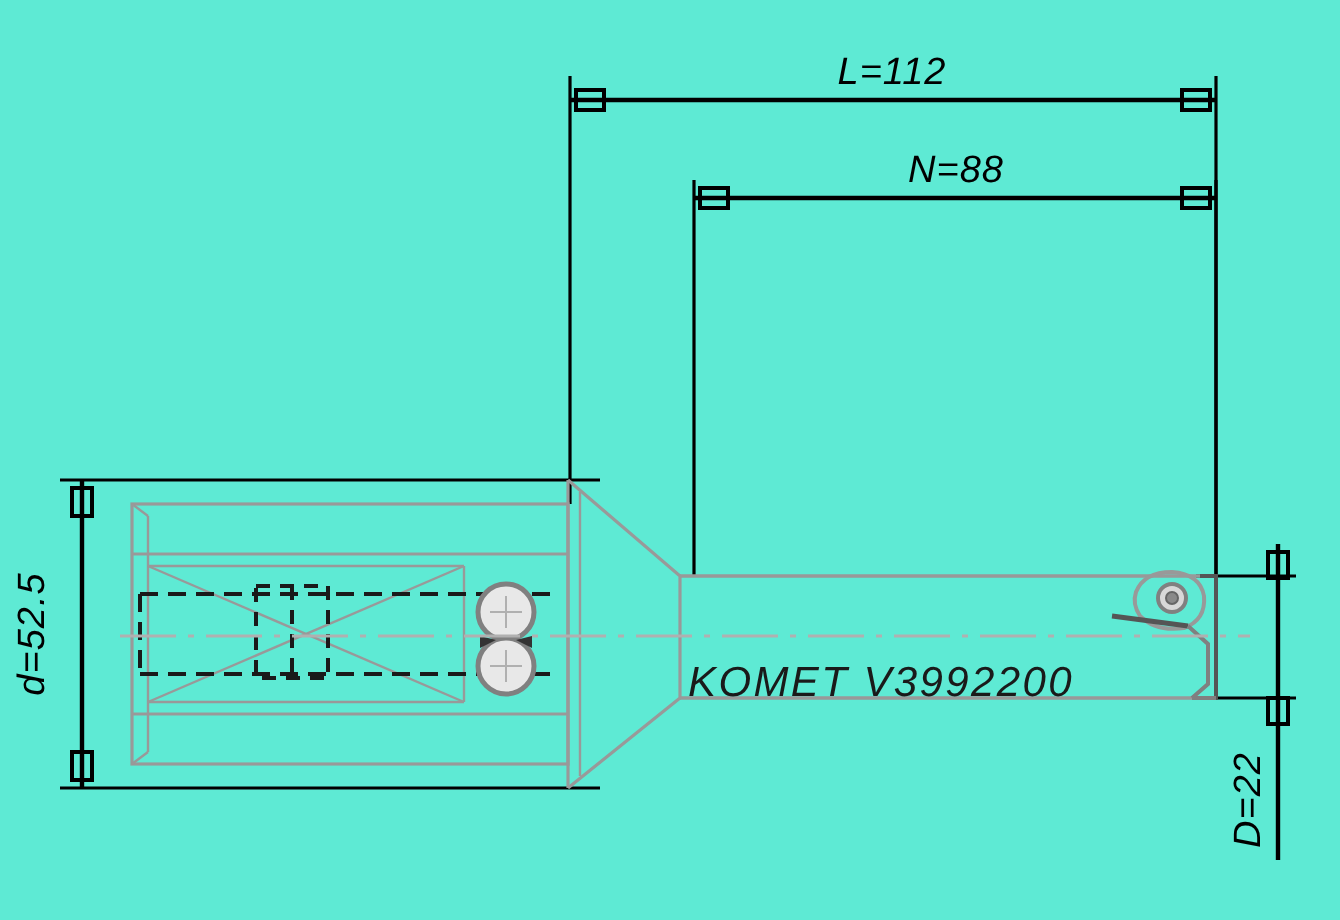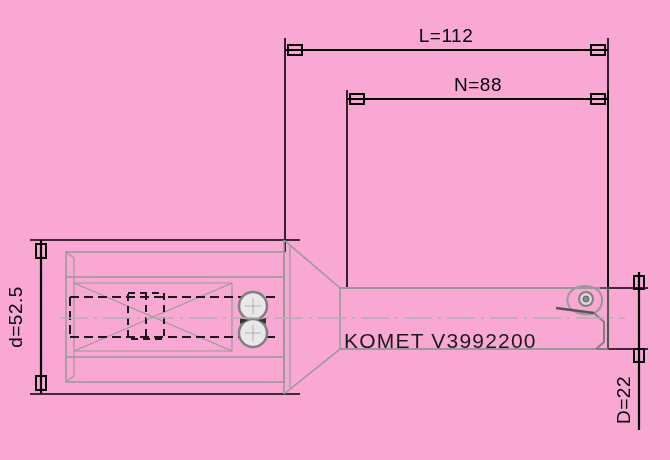--- a/index.html
+++ b/index.html
@@ -4,23 +4,24 @@
 <style>
   html, body {
     margin: 0;
     padding: 0;
     background: #ffffff;
   }
   #canvas {
     position: relative;
     width: 670px;
     height: 460px;
-    background: #f9a8d4;
+    background: #5eead4;
     font-family: "Liberation Sans", sans-serif;
     overflow: hidden;
+    font-style: italic;
   }
   #canvas svg {
     position: absolute;
     left: 0;
     top: 0;
   }
   .dim-text {
     font-family: "Liberation Sans", sans-serif;
     font-size: 19px;
     fill: #000000;

